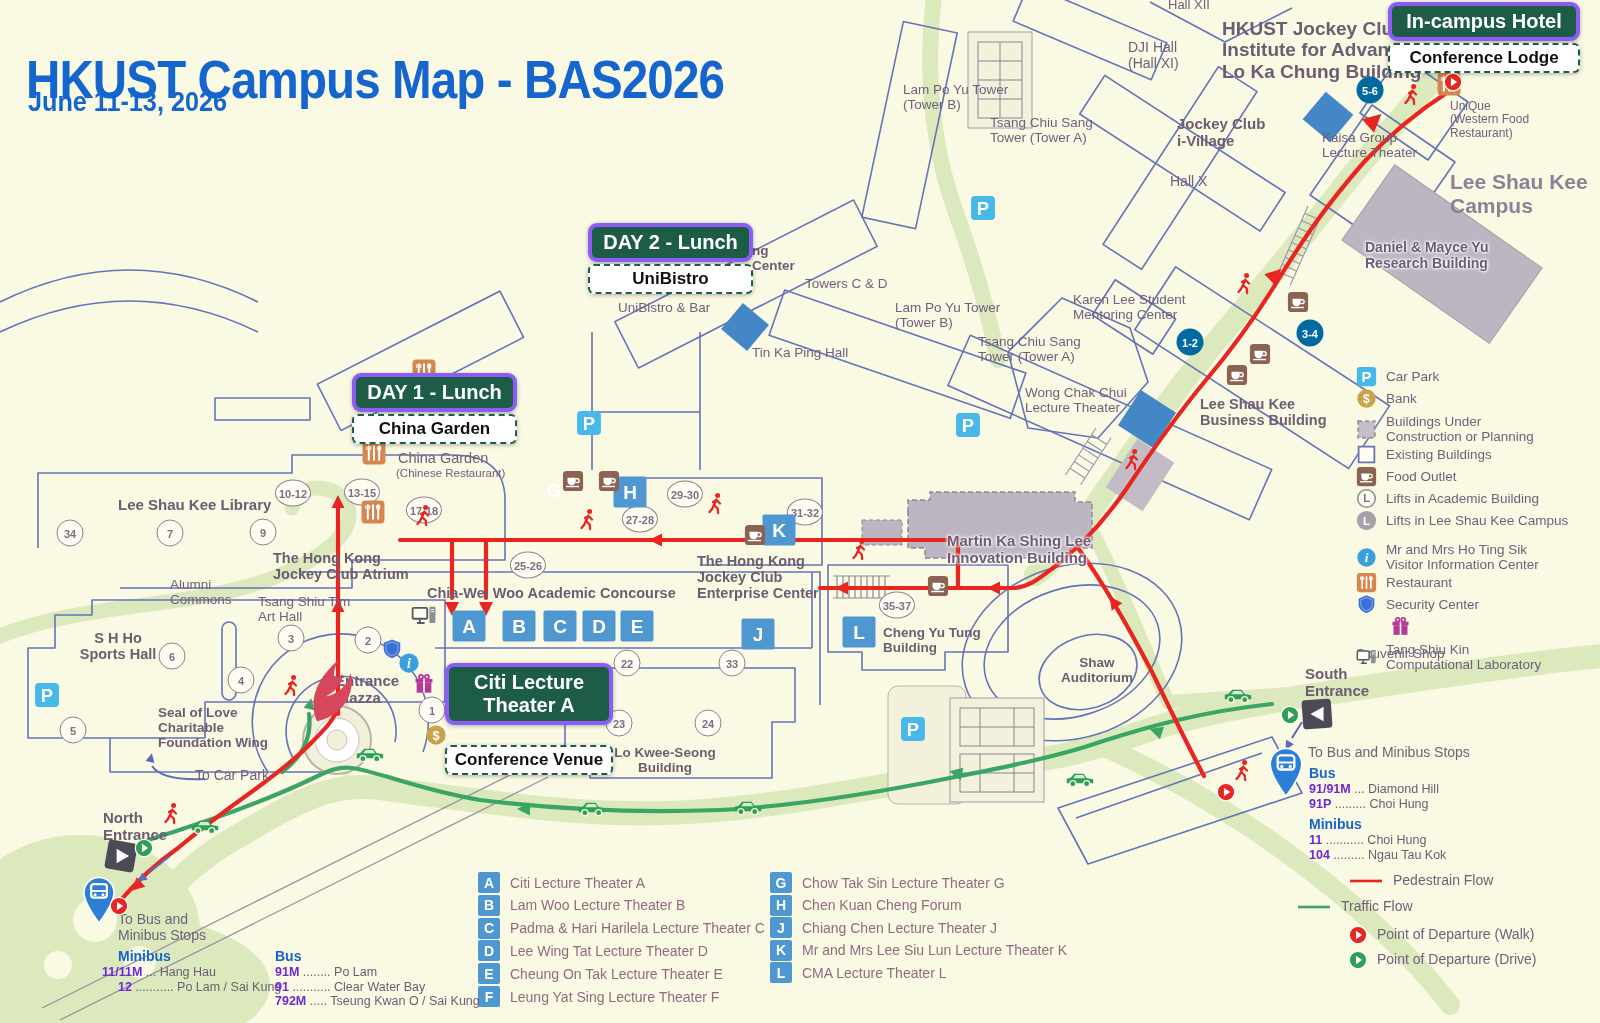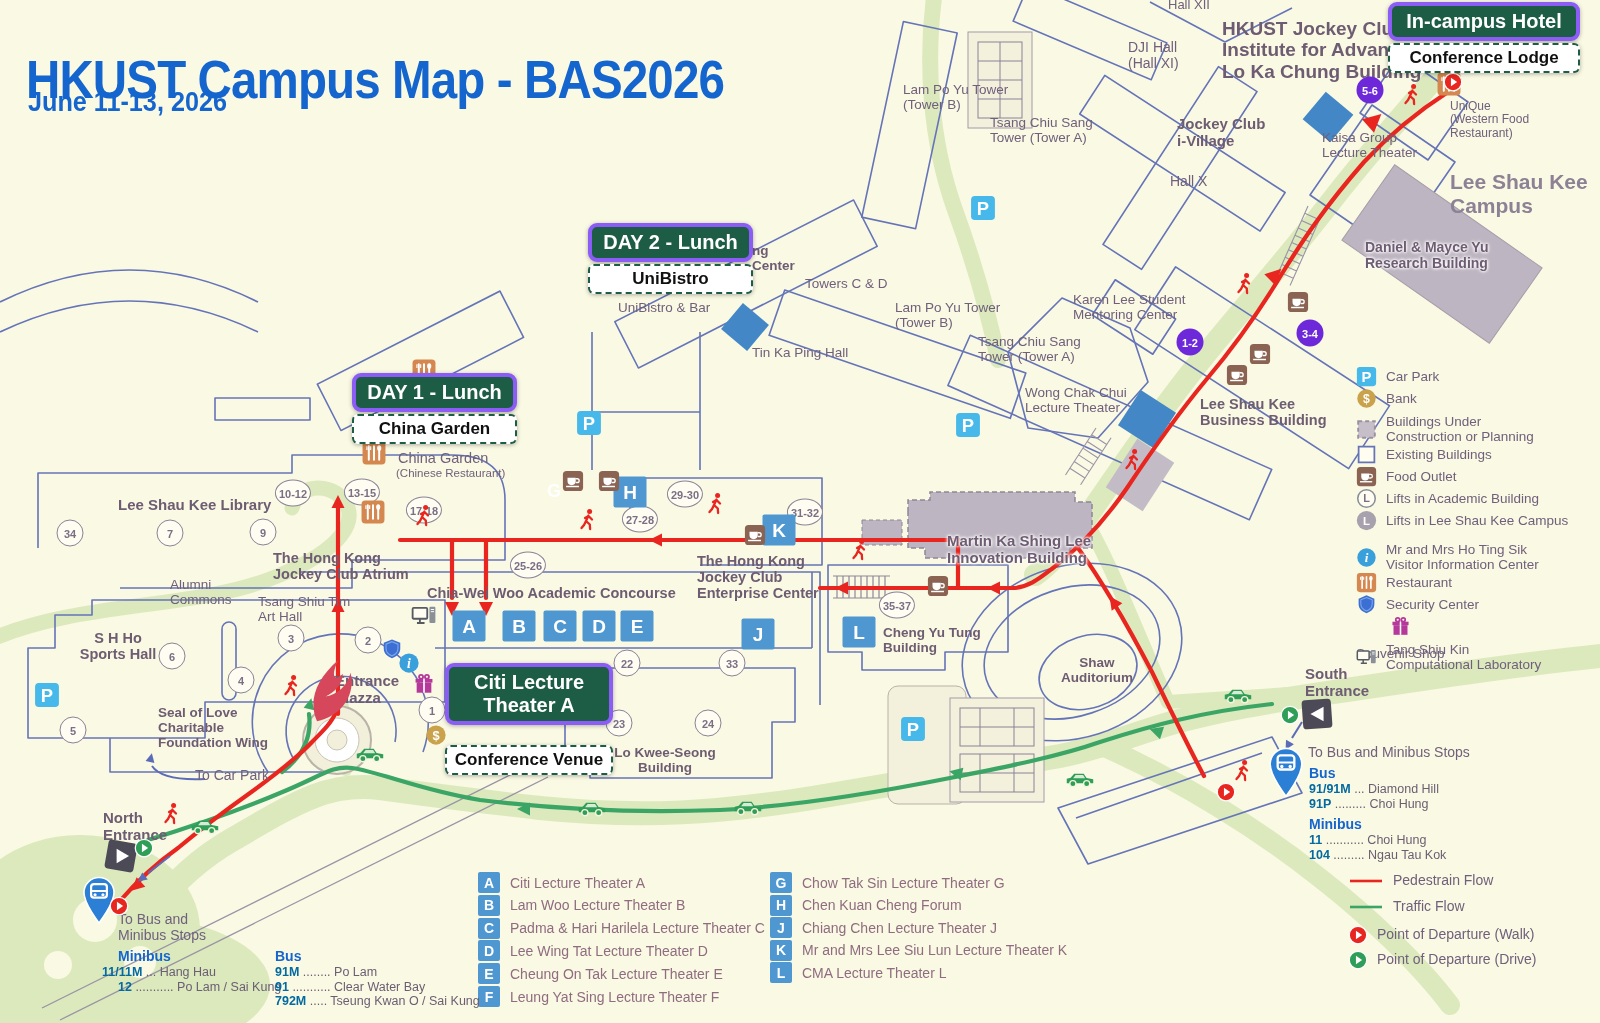--- a/index.html
+++ b/index.html
@@ -5,39 +5,39 @@
   html,body{margin:0;padding:0;background:#faf9e3;font-family:"Liberation Sans",sans-serif;}
   #stage{position:relative;width:1600px;height:1023px;overflow:hidden;background:#faf9e3;}
   #map-art{position:absolute;left:0;top:0;}
   .maplabel{position:absolute;color:#70607c;font-size:13.5px;line-height:1.12;white-space:pre-line;z-index:20;}
   .maplabel.b{font-weight:bold;color:#6d5c72;}
   .maplabel.c{transform:translateX(-50%);text-align:center;}
   .maplabel.halo{text-shadow:0 0 3px #fff,0 0 3px #fff,0 0 4px #fff;}
   .lift{position:absolute;transform:translate(-50%,-50%);background:#fffdf2;border:1.5px solid #8a8296;color:#7a6f85;
         border-radius:50%;font-size:11px;font-weight:600;display:flex;align-items:center;justify-content:center;
         height:27px;min-width:27px;padding:0 3px;box-sizing:border-box;z-index:22;}
-  .lift.g{background:#6d28d9;border:none;color:#fff;}
+  .lift.g{background:#0369a1;border:none;color:#fff;}
   .sq{position:absolute;transform:translate(-50%,-50%);width:33px;height:31px;background:#4f97d1;color:#fff;
       font-weight:bold;font-size:19px;display:flex;align-items:center;justify-content:center;border-radius:2px;z-index:22;}
   .sq.w{background:transparent;font-size:18px;}
   .icon{position:absolute;transform:translate(-50%,-50%);line-height:0;z-index:24;}
   .badge{position:absolute;text-align:center;z-index:30;filter:drop-shadow(0 1px 2px rgba(0,0,0,.3));}
   .badge .top{background:#1d5c45;color:#fff;border-radius:9px;padding:4px 8px;font-size:20px;font-weight:bold;border:4px solid #8b5cf6;line-height:1.15;}
   .badge .bot{background:#fff;color:#101010;border:2px dashed #1d5c45;border-radius:6px;padding:3px 6px;font-size:17px;font-weight:bold;margin-top:2px;line-height:1.15;}
   #title{position:absolute;left:26px;top:12px;color:#1565cf;font-size:54px;font-weight:800;letter-spacing:-1px;
          transform:scaleX(.88);transform-origin:left top;white-space:nowrap;z-index:30;}
   #subtitle{position:absolute;left:28px;top:86px;color:#1565cf;font-size:28px;font-weight:800;transform:scaleX(.9);transform-origin:left top;z-index:30;}
   .lg-row{position:absolute;display:flex;align-items:center;gap:9px;z-index:26;}
   .lg-label{font-size:13.5px;color:#70607c;line-height:1.12;white-space:pre-line;}
   .th-row{position:absolute;display:flex;align-items:center;gap:10px;z-index:26;}
   .th-sq{width:22px;height:21px;background:#4f97d1;color:#fff;font-weight:bold;font-size:14px;display:flex;align-items:center;justify-content:center;border-radius:2px;flex:none;}
   .th-label{font-size:14px;color:#8f6c80;}
   .bus-head{position:absolute;font-size:14px;font-weight:bold;color:#1565cf;z-index:26;}
   .bus-row{position:absolute;font-size:12.5px;color:#6b5e73;white-space:nowrap;z-index:26;}
-  .bus-row b{color:#0369a1;}
+  .bus-row b{color:#6d28d9;}
 </style>
 </head>
 <body>
 
 <div id="stage">
 
   <svg id="map-art" width="1600" height="1023" viewBox="0 0 1600 1023">
 
     <g stroke="#dbe9bd" fill="none" stroke-linecap="round">
       <path d="M55,995 C150,930 160,880 235,838 C300,800 330,782 380,788 C430,795 470,800 540,808 C640,818 720,814 830,795 C930,778 1000,766 1060,756 C1100,748 1130,735 1175,722 C1225,709 1260,703 1320,694 C1420,679 1520,664 1610,655" stroke-width="24"></path>
@@ -678,21 +678,21 @@
 Computational Laboratory</div>
       </div>
     </div>
   <div id="flow-legend">
       <div class="lg-row" style="left: 1348px; top: 873px;">
         <div class="lg-icon" style="line-height: 0;"><svg width="36" height="14" viewBox="0 0 36 14">
             <path d="M2 7h32" stroke="#e8251f" stroke-width="2.6"></path>
           </svg></div>
         <div class="lg-label" style="font-size: 14px;">Pedestrain Flow</div>
       </div>
-      <div class="lg-row" style="left: 1348px; top: 899px;">
+      <div class="lg-row" style="left: 1296px; top: 899px;">
         <div class="lg-icon" style="line-height: 0;"><svg width="36" height="14" viewBox="0 0 36 14">
             <path d="M2 7h32" stroke="#3aa564" stroke-width="2.6"></path>
           </svg></div>
         <div class="lg-label" style="font-size: 14px;">Traffic Flow</div>
       </div>
       <div class="lg-row" style="left: 1348px; top: 925px;">
         <div class="lg-icon" style="line-height: 0;"><svg width="20" height="20" viewBox="0 0 24 24">
             <circle cx="12" cy="12" r="10.5" fill="#e8251f" stroke="#fff" stroke-width="1.5"></circle>
             <path d="M9.5 7l7.5 5-7.5 5z" fill="#fff"></path>
           </svg></div>

